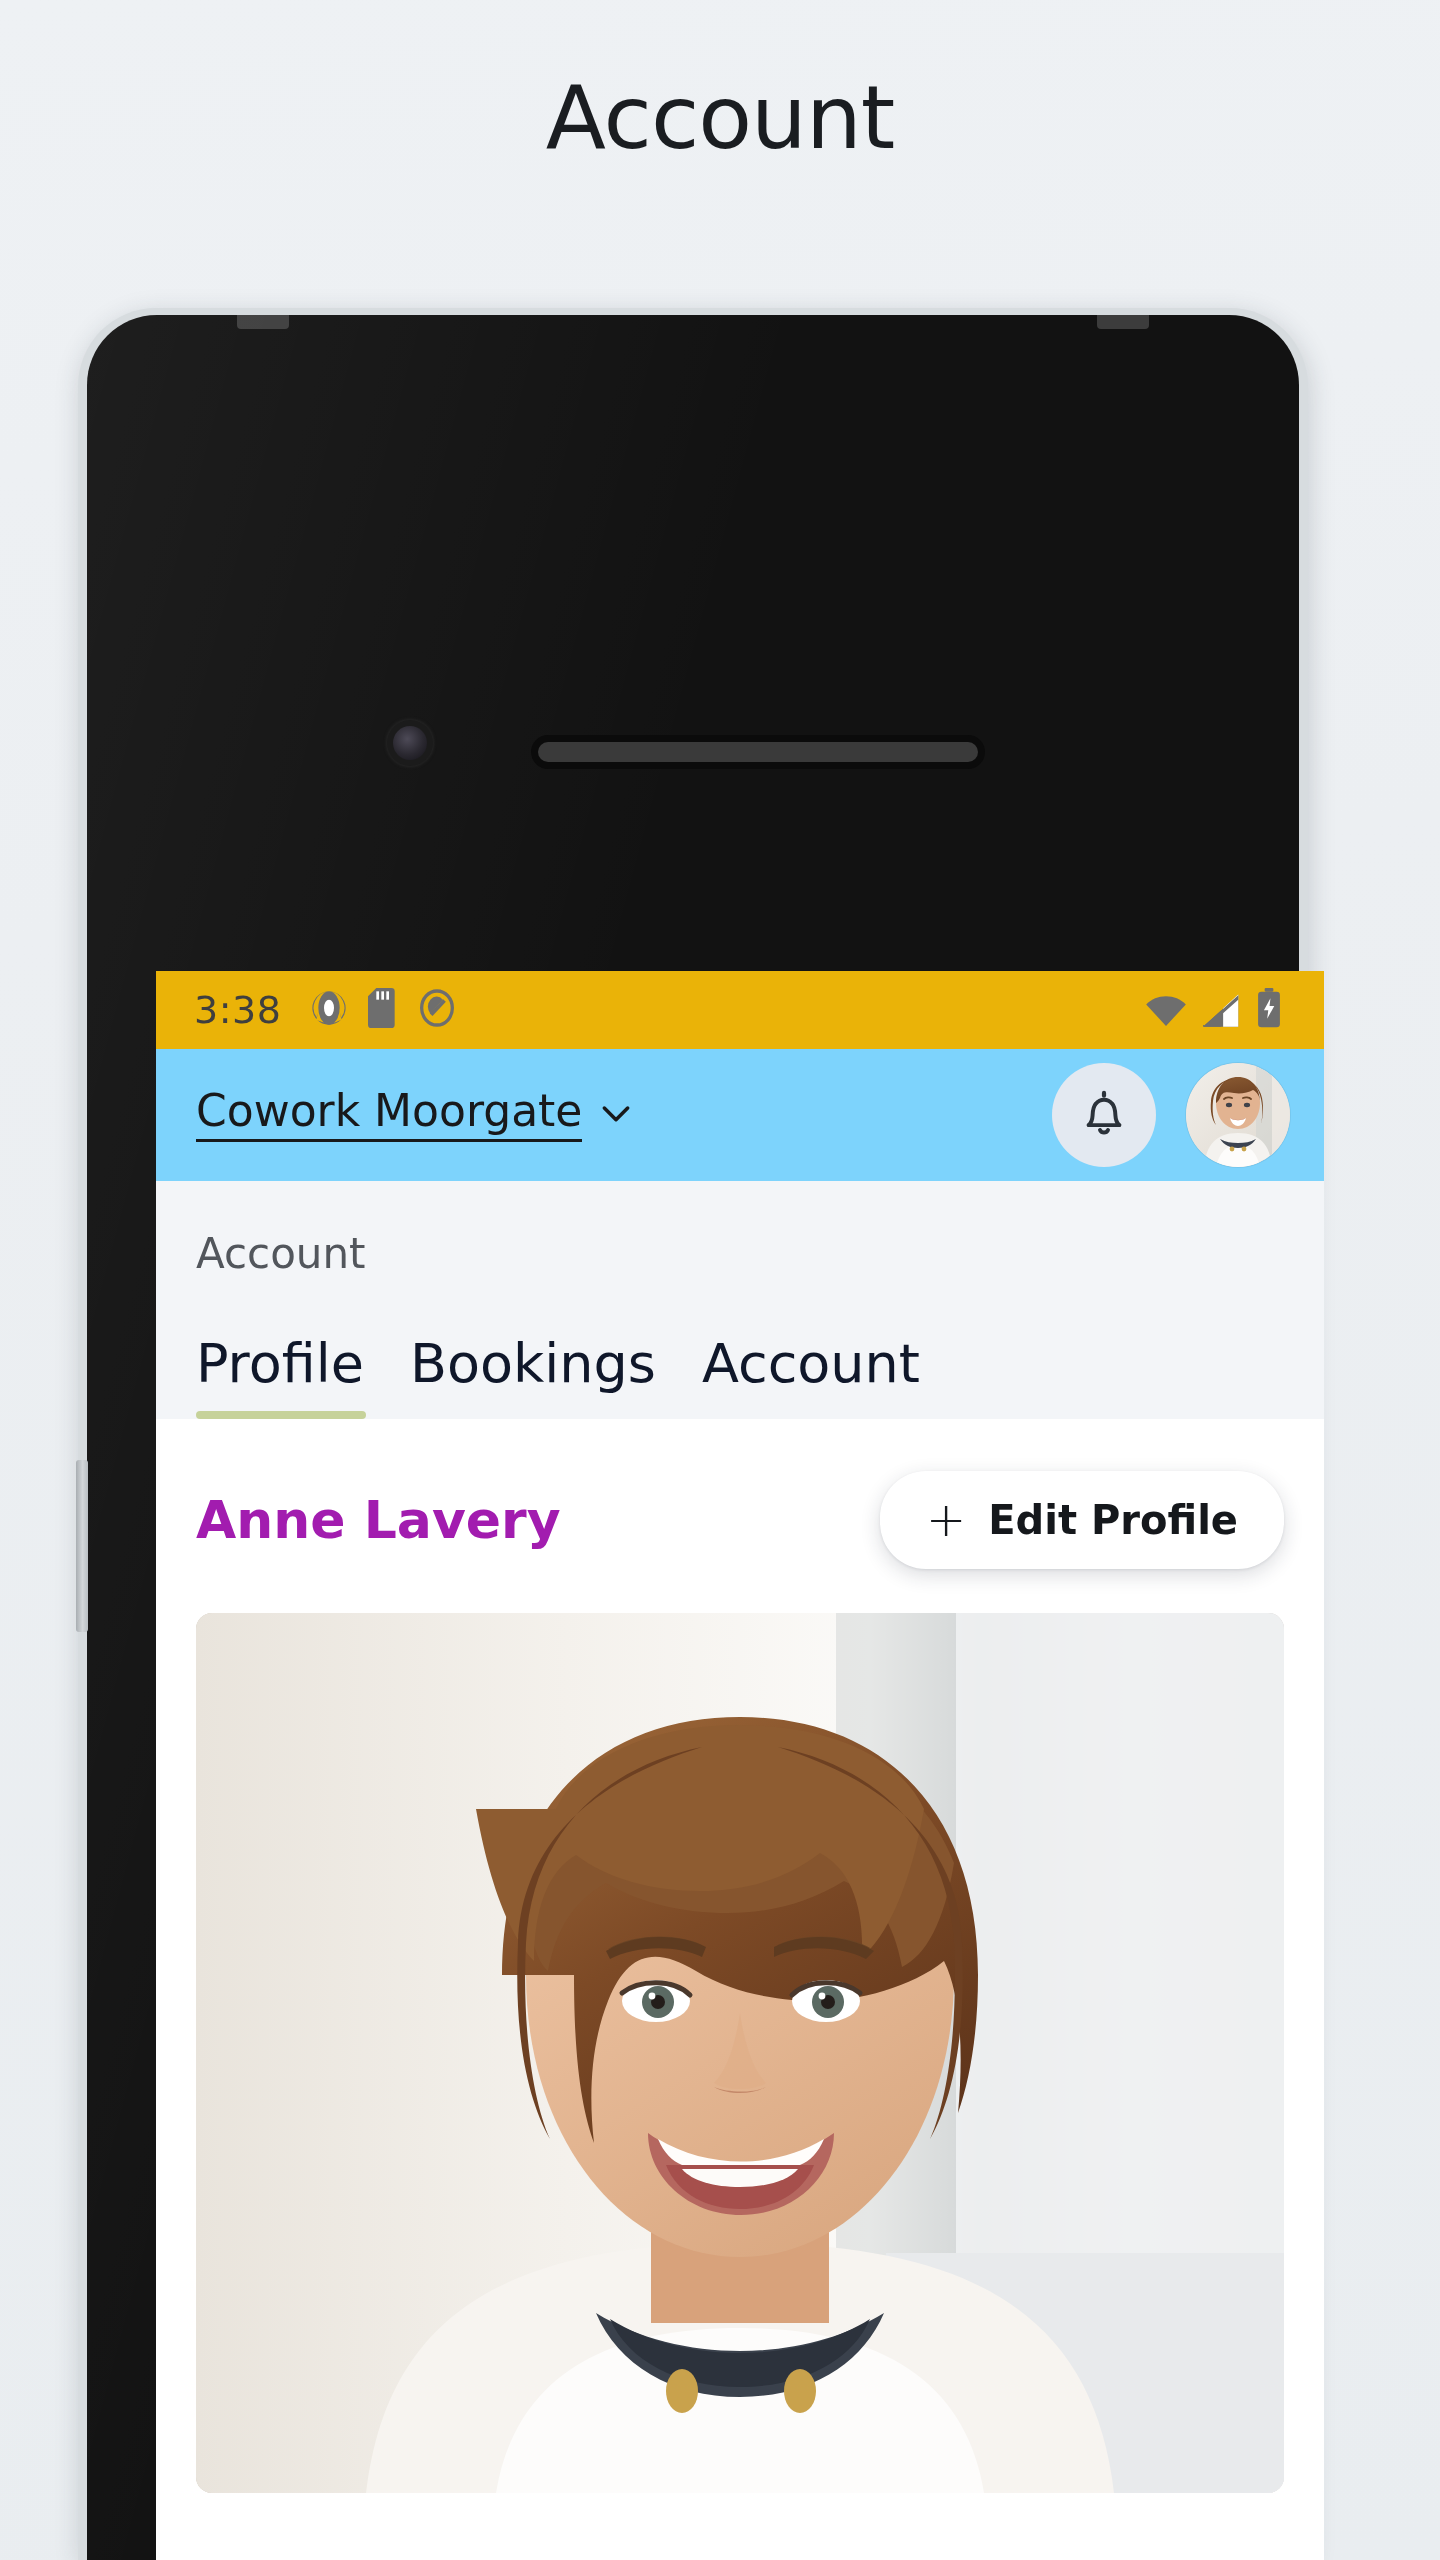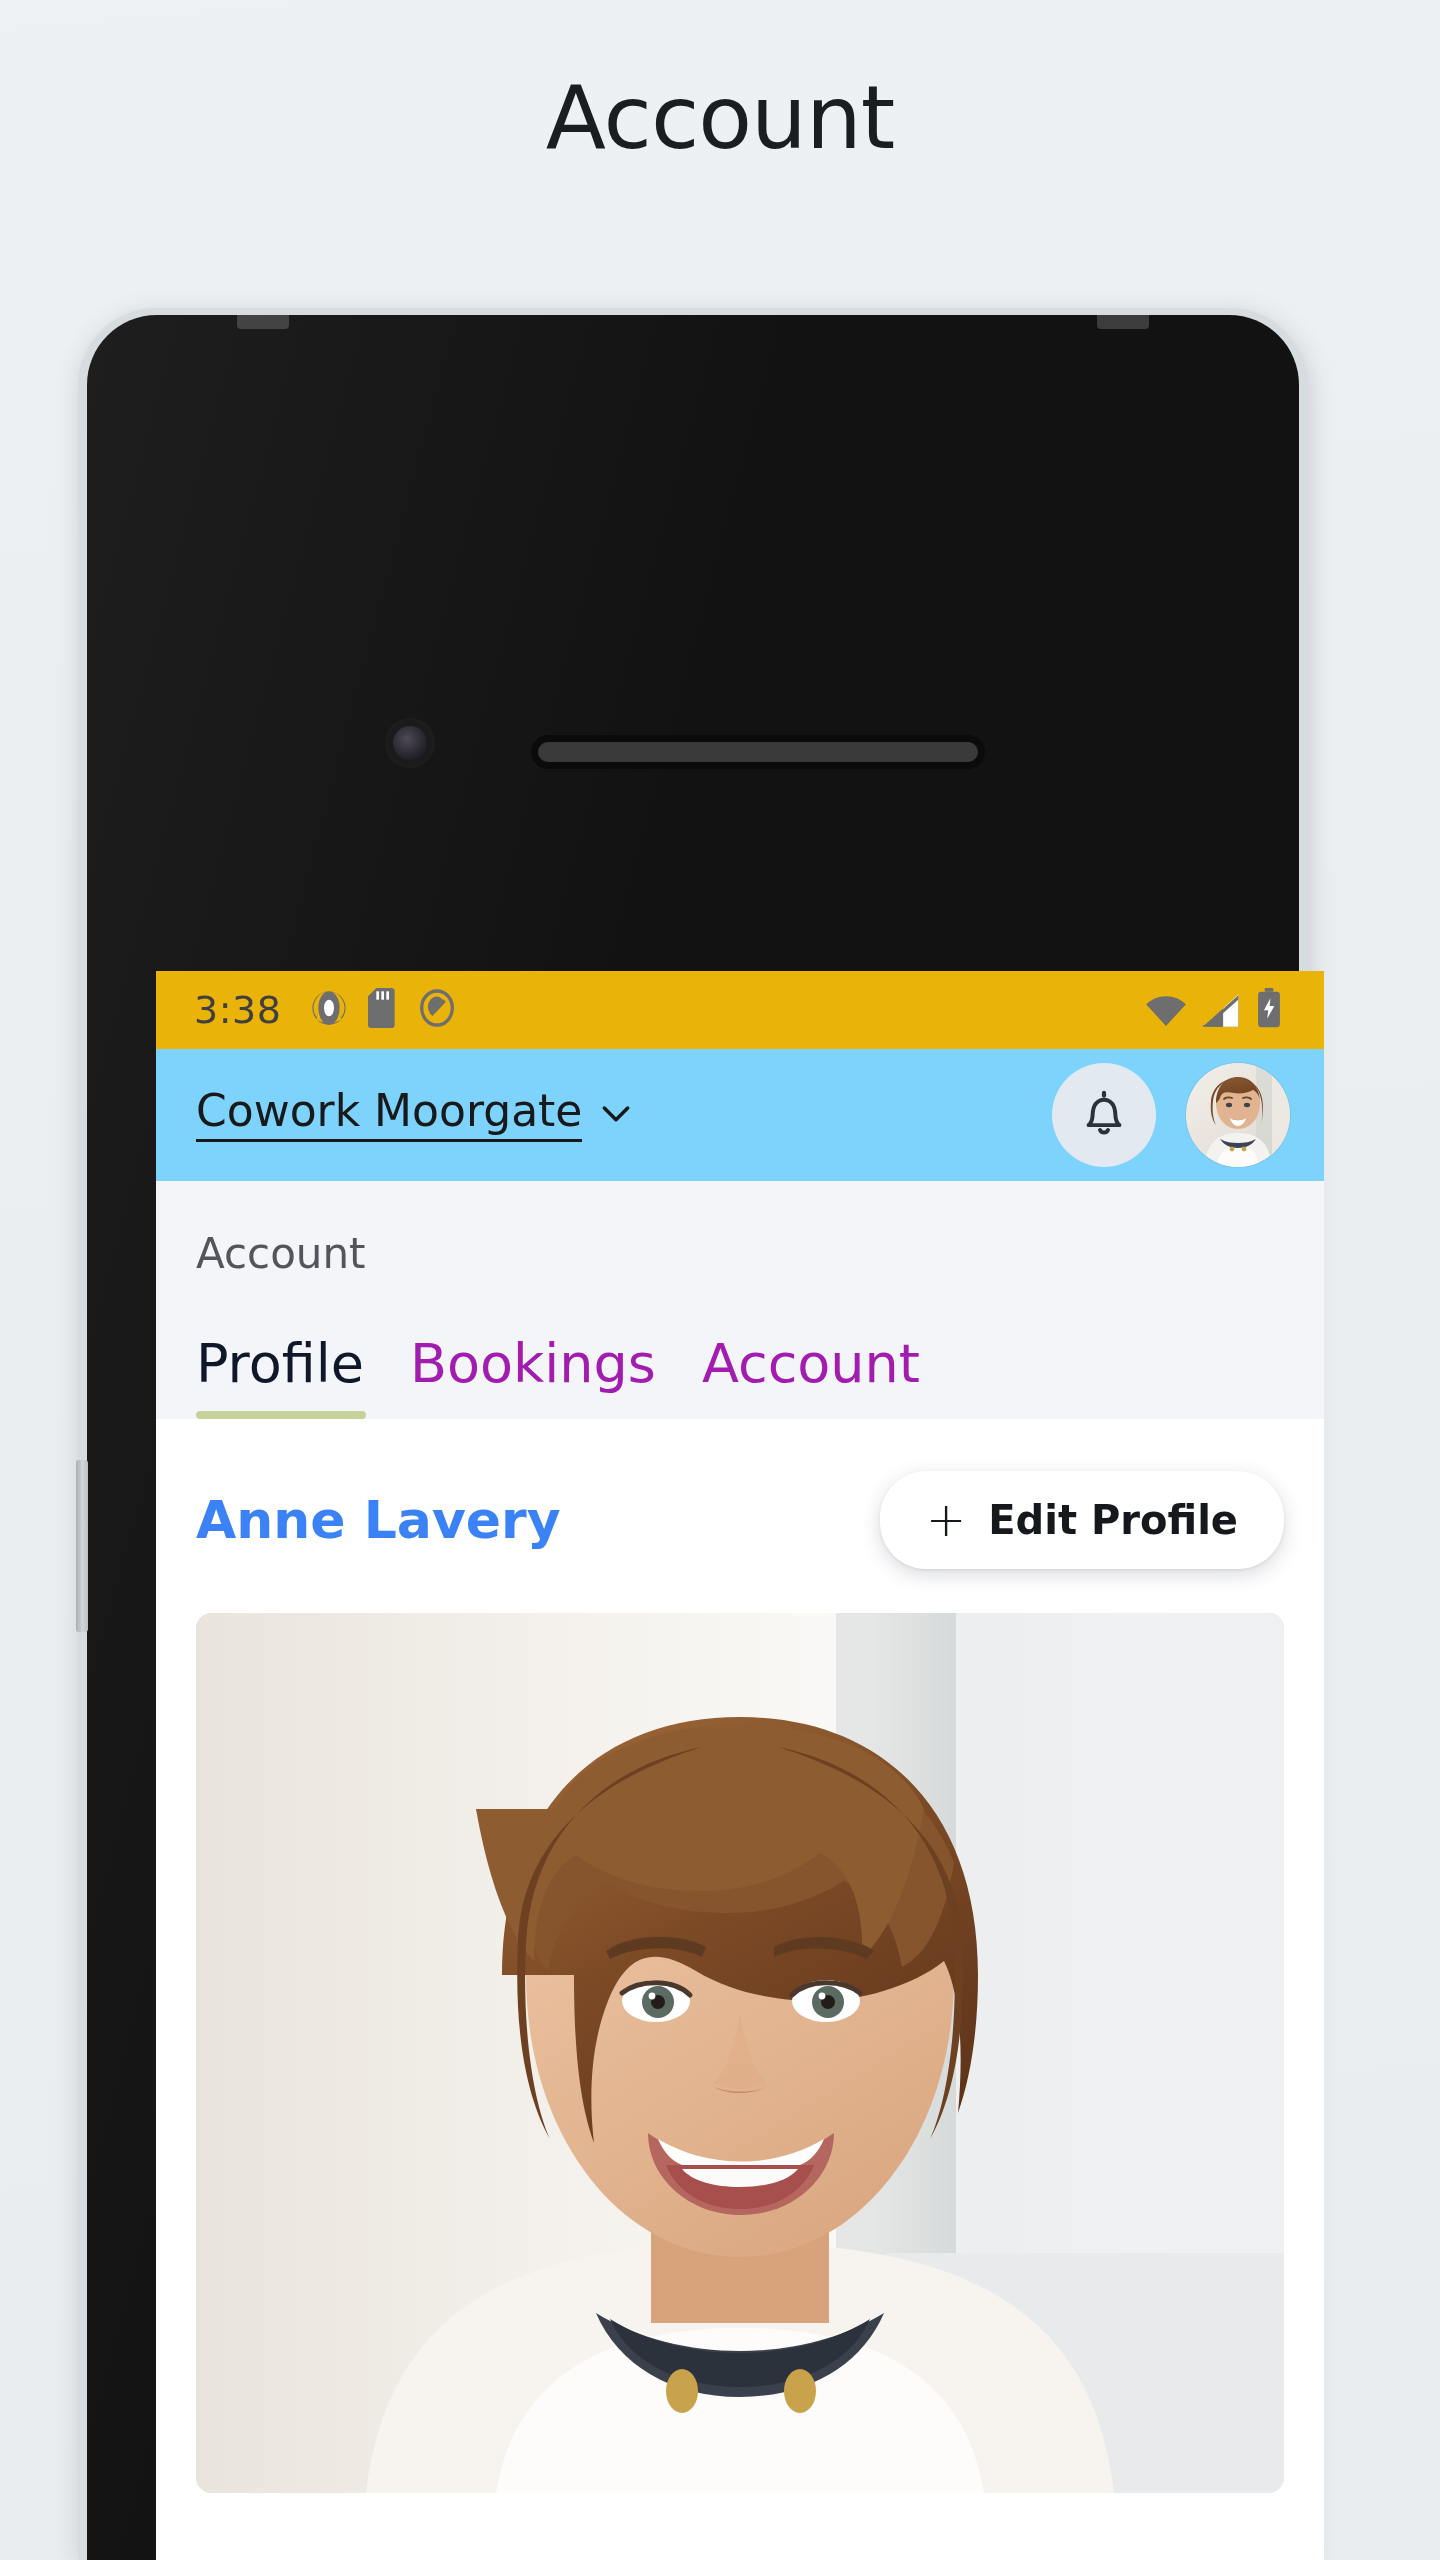--- a/index.html
+++ b/index.html
@@ -135,37 +135,37 @@
   .section-label{
     font-size:42px; color:#52565c; padding:0 40px 0 40px;
     font-family:"DejaVu Sans", sans-serif;
   }
   .tabs{
     display:flex; align-items:flex-end; gap:0;
     padding:54px 0 0 40px;
   }
   .tab{
     position:relative; padding:0 28px 24px 0; margin-right:18px;
-    font-size:54px; color:#a21caf; white-space:nowrap;
+    font-size:54px; color:#0f172a; white-space:nowrap;
     font-family:"DejaVu Sans", sans-serif;
   }
   .tab.active{ color:#0f172a; }
   .tab.active:after{
     content:""; position:absolute; left:0; right:26px; bottom:0;
     height:8px; background:#c6d29a; border-radius:4px;
   }
 
   
   .profile-head{
     background:#fff;
     display:flex; align-items:center;
     padding:52px 40px 30px 40px;
   }
   .profile-name{
-    font-size:52px; font-weight:700; color:#3b82f6;
+    font-size:52px; font-weight:700; color:#a21caf;
     font-family:"DejaVu Sans", sans-serif;
   }
   .edit-btn{
     margin-left:auto;
     display:flex; align-items:center; gap:22px;
     background:#fff; border:none;
     border-radius:46px;
     padding:26px 46px;
     box-shadow:0 6px 20px rgba(30,40,55,.16), 0 1px 3px rgba(30,40,55,.10);
     font-size:40px; font-weight:700; color:#15181c;

